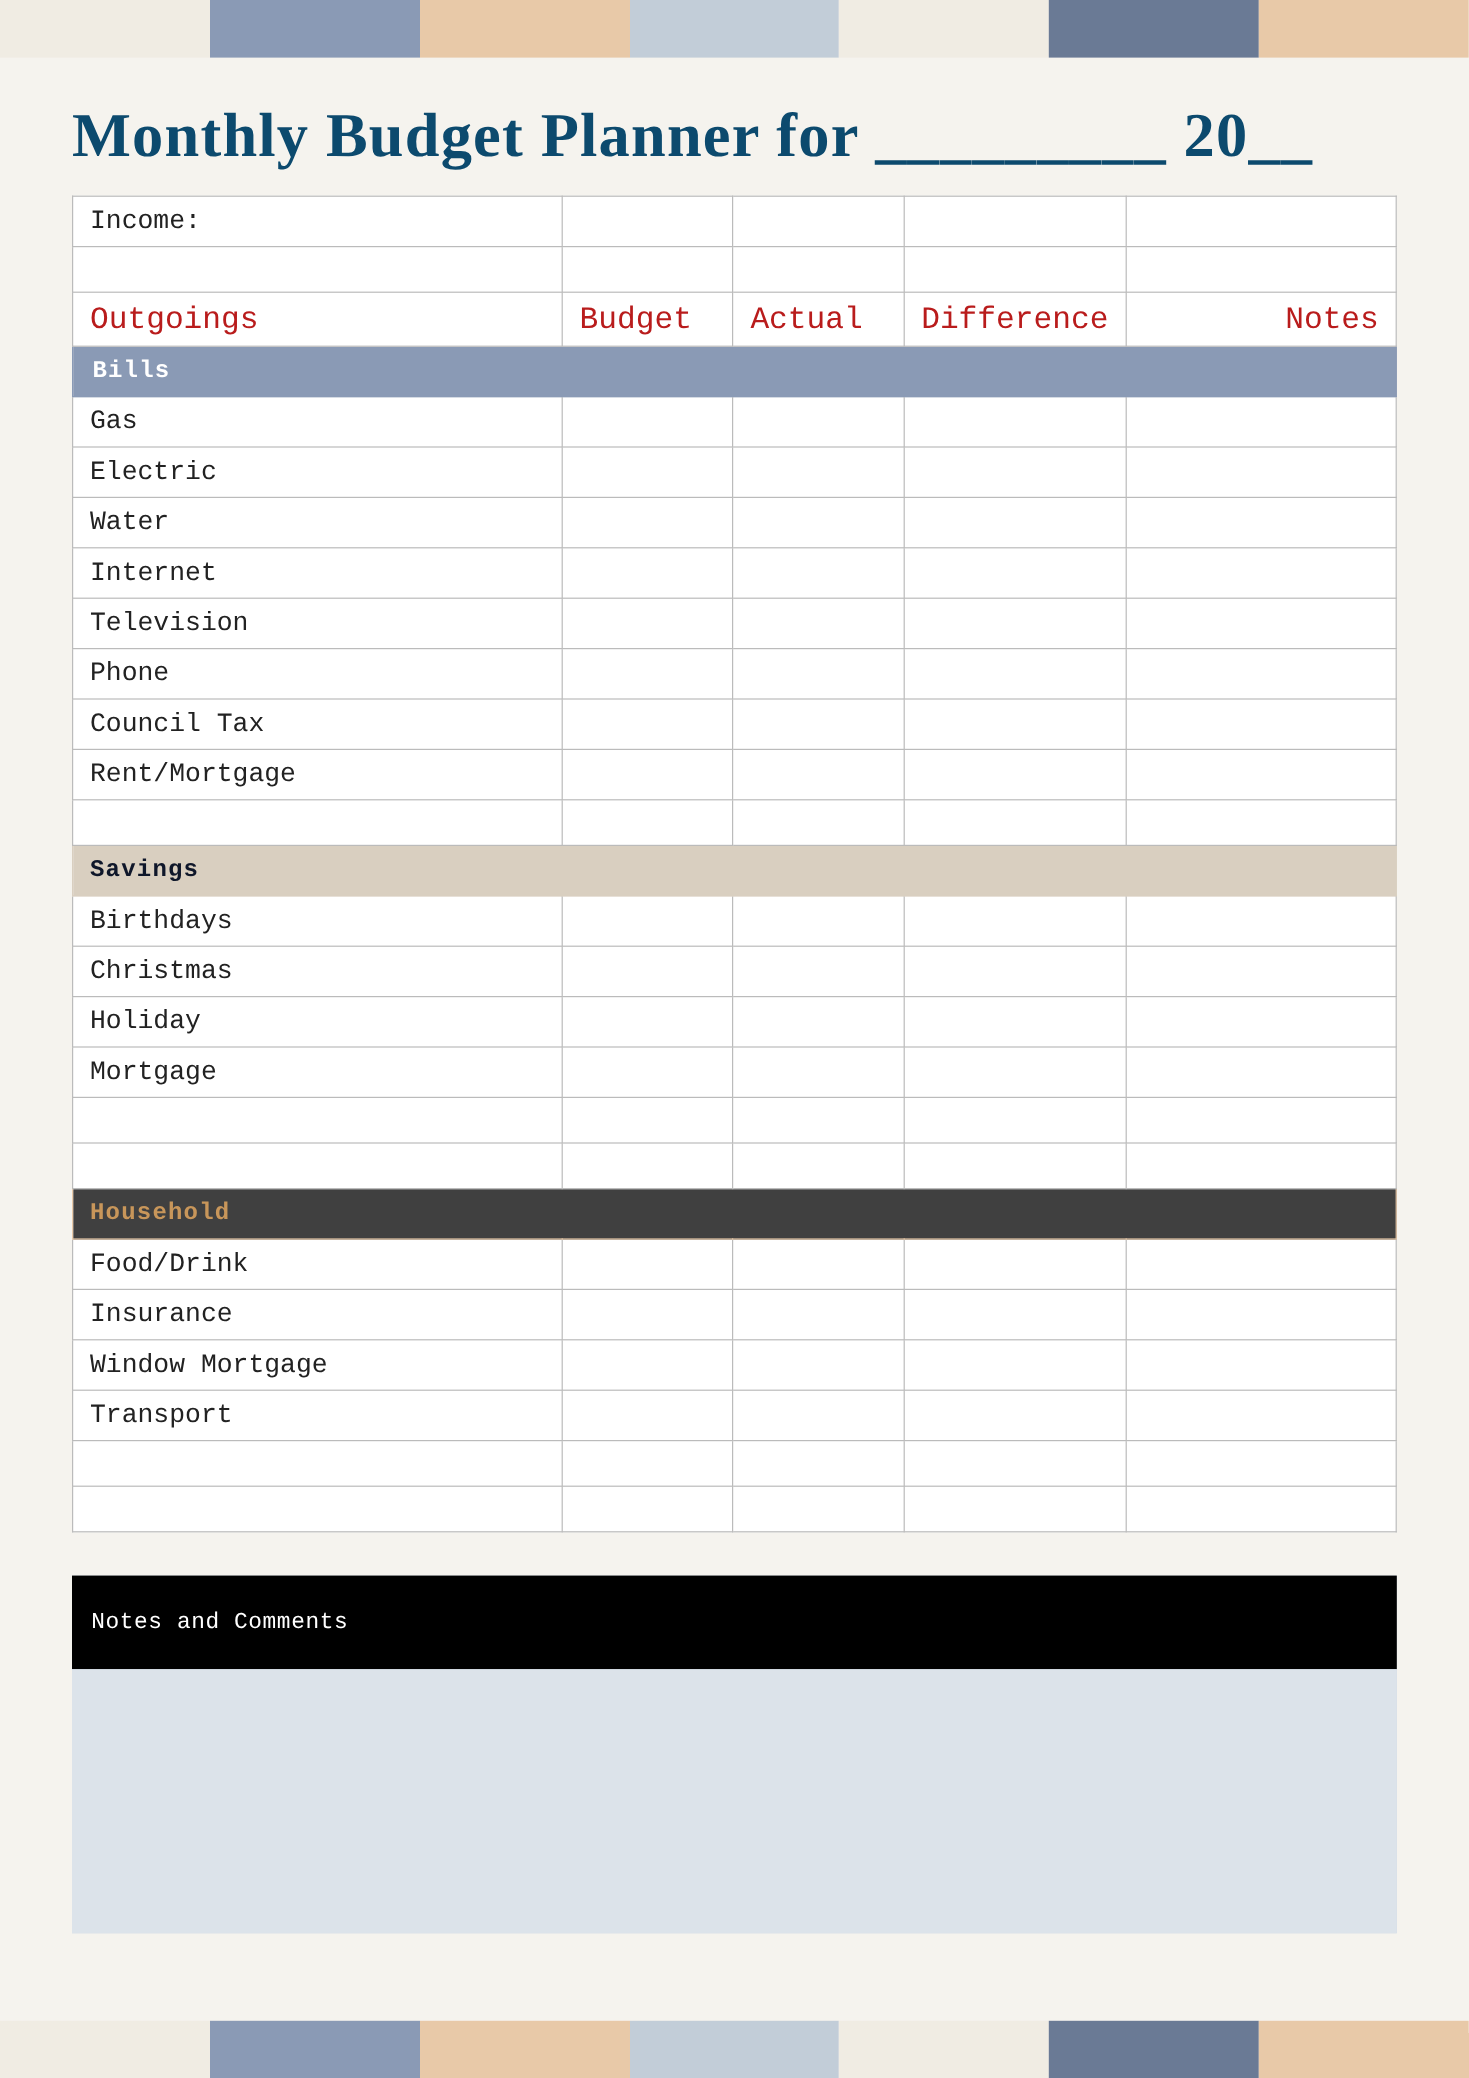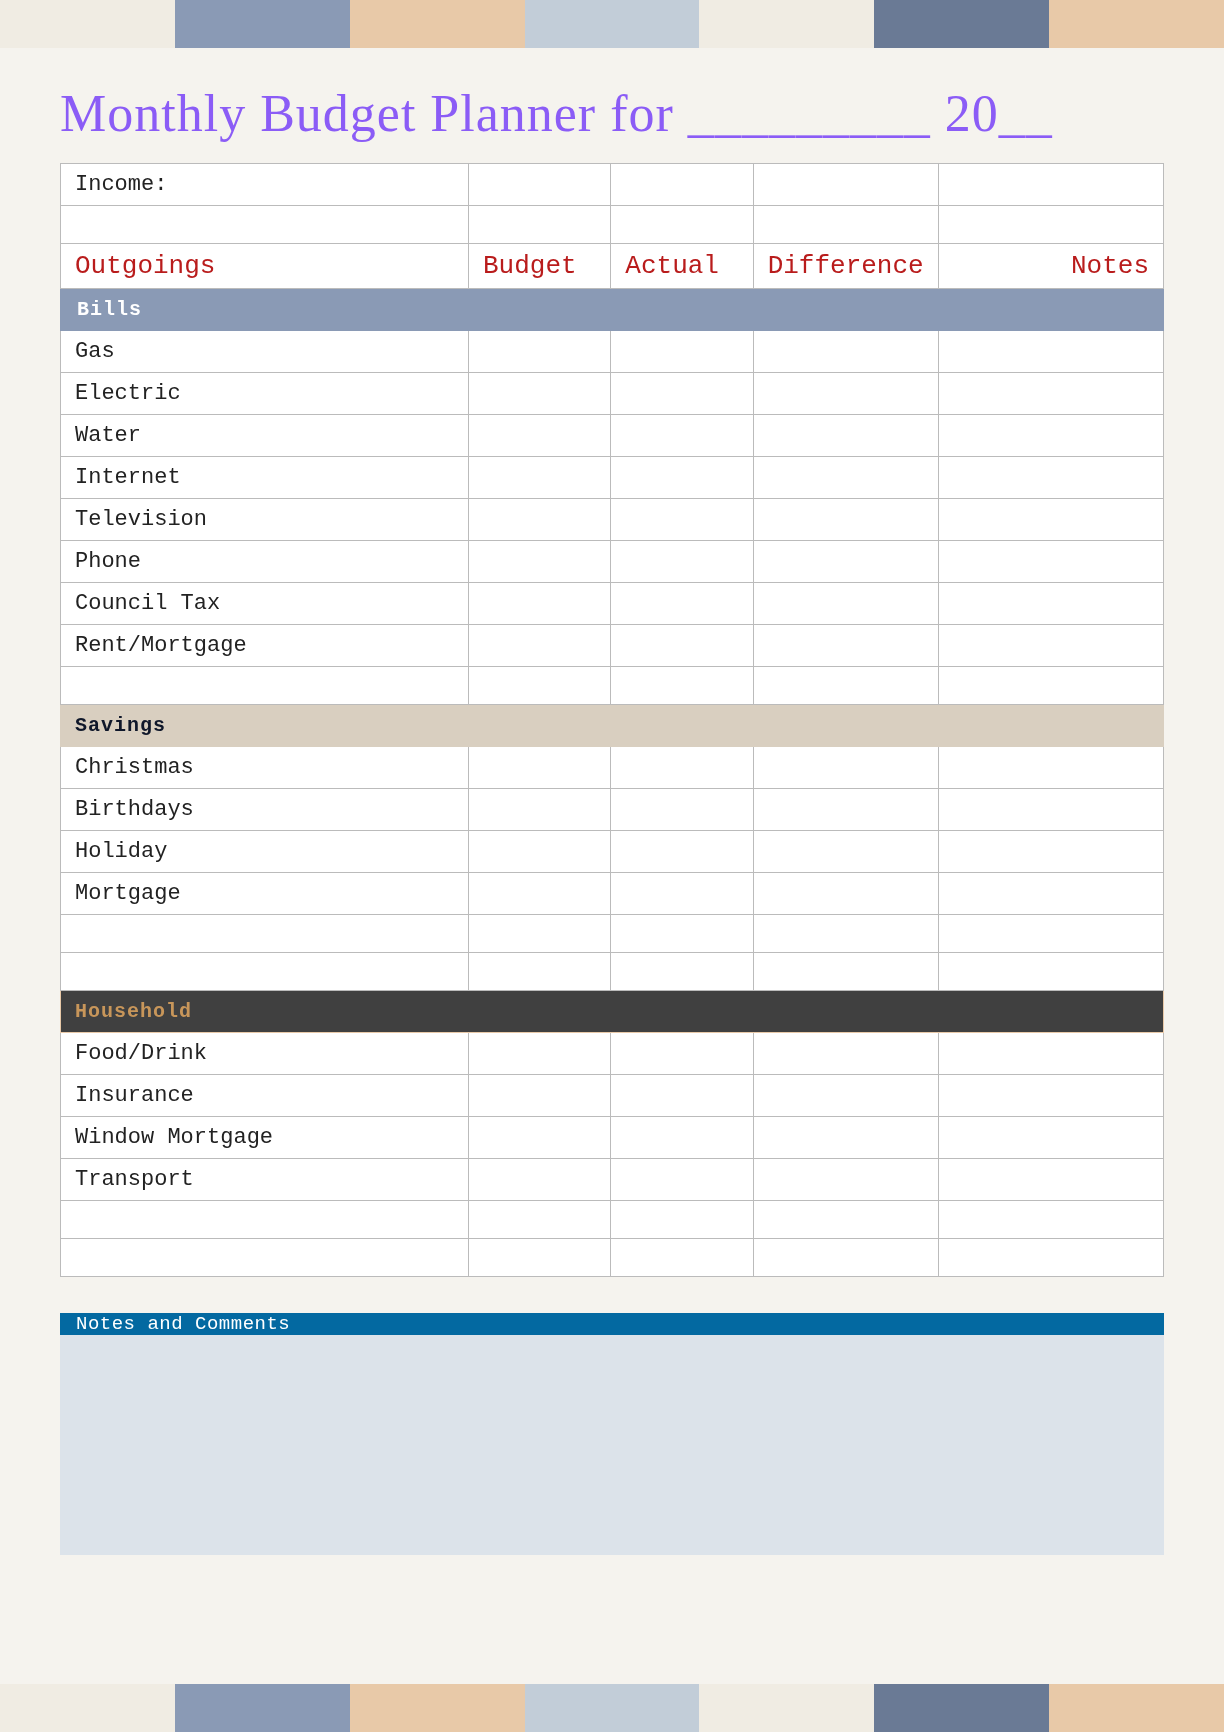--- a/index.html
+++ b/index.html
@@ -37,22 +37,22 @@
     }
 
     
     .header-area {
       padding: 36px 60px 20px 60px;
     }
 
     .page-title {
       font-family: 'Brush Script MT', cursive, 'Comic Sans MS', cursive;
       font-size: 52px;
-      color: #8b5cf6;
-      font-weight: normal;
+      color: #0c4a6e;
+      font-weight: bold;
       letter-spacing: 1px;
     }
 
     
     .main-content {
       padding: 0 60px 20px 60px;
     }
 
     .budget-table {
       width: 100%;
@@ -119,22 +119,22 @@
 
     
     .notes-section {
       margin: 16px 60px 20px 60px;
       background: #c9d3df;
       padding: 0;
       border: none;
     }
 
     .notes-header {
-      background: #0369a1;
-      padding: 0 16px;
+      background: #000000;
+      padding: 28px 16px;
       font-size: 19px;
       font-family: 'Courier New', Courier, monospace;
       color: #fff;
       letter-spacing: 0.5px;
     }
 
     .notes-body {
       background: #dce3ea;
       height: 220px;
       padding: 14px;
@@ -257,28 +257,28 @@
         <td></td>
         <td></td>
         <td></td>
         <td></td>
       </tr>
 
       <tr class="section-header section-savings">
         <td colspan="5">Savings</td>
       </tr>
       <tr>
+        <td class="col-label">Birthdays</td>
+        <td></td>
+        <td></td>
+        <td></td>
+        <td></td>
+      </tr>
+      <tr>
         <td class="col-label">Christmas</td>
-        <td></td>
-        <td></td>
-        <td></td>
-        <td></td>
-      </tr>
-      <tr>
-        <td class="col-label">Birthdays</td>
         <td></td>
         <td></td>
         <td></td>
         <td></td>
       </tr>
       <tr>
         <td class="col-label">Holiday</td>
         <td></td>
         <td></td>
         <td></td>

